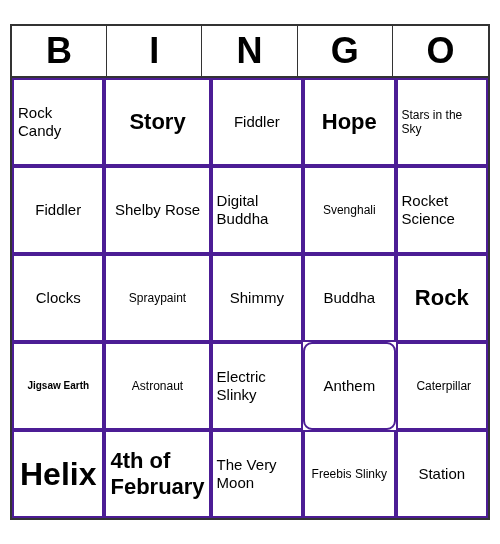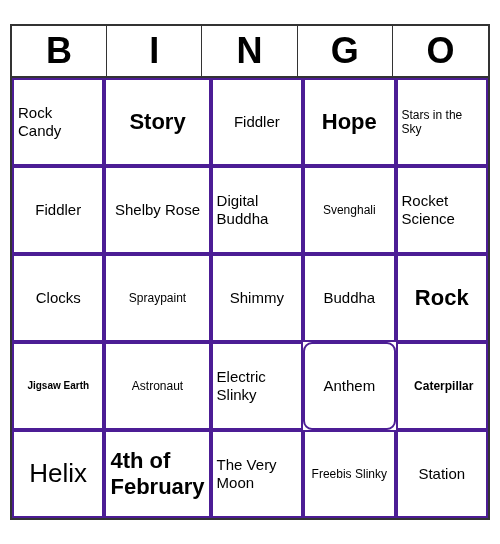--- a/index.html
+++ b/index.html
@@ -72,20 +72,20 @@
       <div class="bingo-cell" style="font-size: 15px; font-weight: normal;">Rocket Science</div>
       <div class="bingo-cell" style="font-size: 15px; font-weight: normal;">Clocks</div>
       <div class="bingo-cell" style="font-size: 12px; font-weight: normal;">Spraypaint</div>
       <div class="bingo-cell" style="font-size: 15px; font-weight: normal;">Shimmy</div>
       <div class="bingo-cell" style="font-size: 15px; font-weight: normal;">Buddha</div>
       <div class="bingo-cell" style="font-size: 22px; font-weight: bold;">Rock</div>
       <div class="bingo-cell" style="font-size: 10px; font-weight: bold;">Jigsaw Earth</div>
       <div class="bingo-cell" style="font-size: 12px; font-weight: normal;">Astronaut</div>
       <div class="bingo-cell" style="font-size: 15px; font-weight: normal;">Electric Slinky</div>
       <div class="bingo-cell" style="font-size: 15px; font-weight: normal; border-radius: 9px;">Anthem</div>
-      <div class="bingo-cell" style="font-size: 12px; font-weight: bold; padding-left: 8px;">Caterpillar</div>
-      <div class="bingo-cell" style="font-size: 26px; font-weight: normal;">Helix</div>
+      <div class="bingo-cell" style="font-size: 12px; font-weight: normal; padding-left: 8px;">Caterpillar</div>
+      <div class="bingo-cell" style="font-size: 32px; font-weight: bold;">Helix</div>
       <div class="bingo-cell" style="font-size: 22px; font-weight: bold;">4th of February</div>
       <div class="bingo-cell" style="font-size: 15px; font-weight: normal;">The Very Moon</div>
       <div class="bingo-cell" style="font-size: 12px; font-weight: normal;">Freebis Slinky</div>
       <div class="bingo-cell" style="font-size: 15px; font-weight: normal;">Station</div>
     </div>
 </div>
 
 </body></html>

